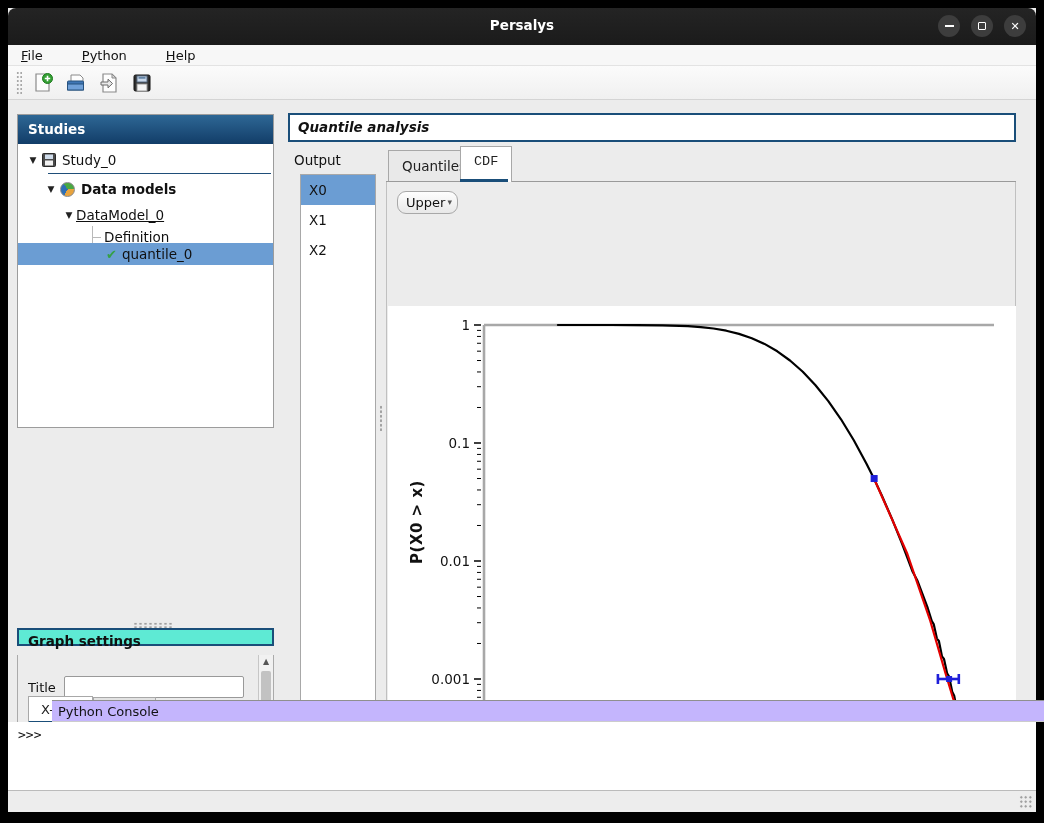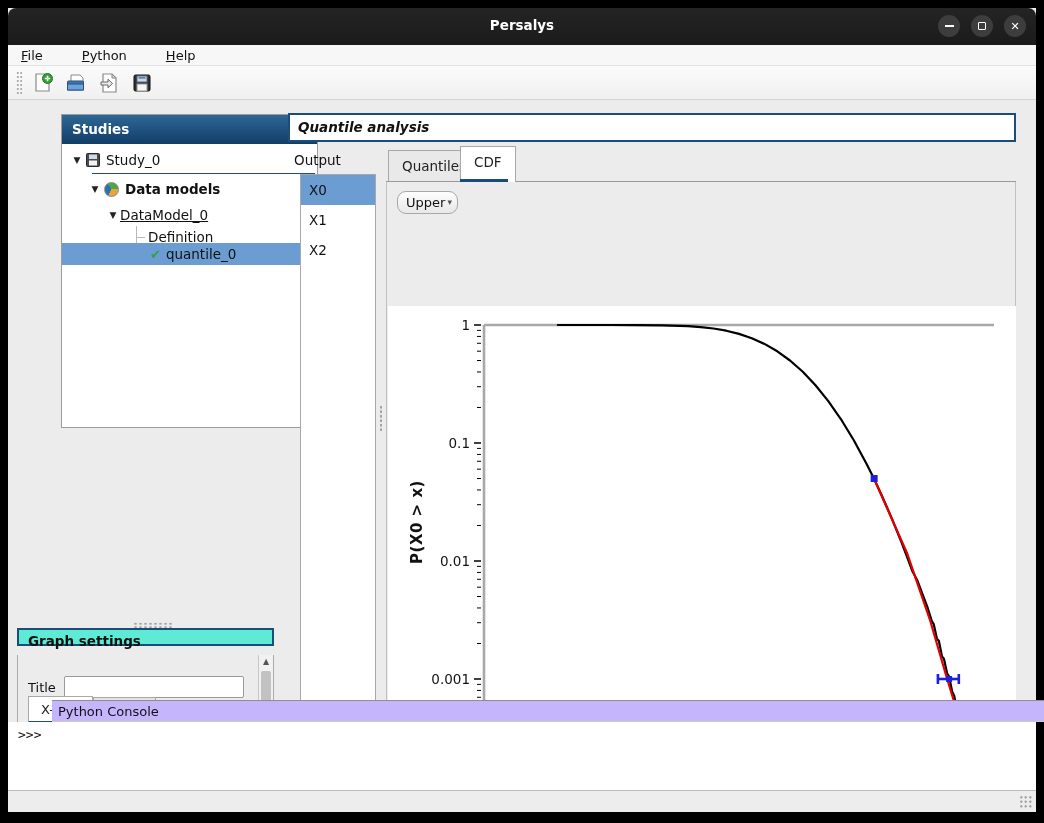--- a/index.html
+++ b/index.html
@@ -20,21 +20,21 @@
   .menubar { position:absolute; left:0; top:37px; width:1028px; height:20px; background:#f7f7f7; font-size:13px; padding-left:13px; display:flex; gap:39px; align-items:center; }
   .menu-item { display:inline-block; color:#111; }
   .menu-item::first-letter { text-decoration:underline; }
   .toolbar { position:absolute; left:0; top:57px; width:1028px; height:35px; background:linear-gradient(#fbfbfb,#f0f0f0); border-top:1px solid #e3e3e3; border-bottom:1px solid #d4d4d4; display:flex; align-items:center; }
   .tb-handle { width:6px; height:24px; margin:0 6px 0 8px; background:radial-gradient(circle,#a8a8a8 1px,transparent 1.3px); background-size:3.5px 4px; }
   .tb-btn { width:30px; height:28px; border:none; background:transparent; display:flex; align-items:center; justify-content:center; margin-right:3px; }
 
   .main { position:absolute; left:0; top:92px; width:1028px; height:600px; background:#ececec; }
 
   
-  .studies-panel { position:absolute; left:9px; top:14px; width:257px; height:314px; background:#fff; border:1px solid #9c9c9c;margin-left:44px; }
+  .studies-panel { position:absolute; left:9px; top:14px; width:257px; height:314px; background:#fff; border:1px solid #9c9c9c; }
   .studies-header { position:absolute; left:0; top:0; right:0; height:29px; background:linear-gradient(#2e6795,#123d68); color:#fff; font-weight:bold; font-size:13.5px; line-height:29px; padding-left:10px; }
   .tree { position:absolute; left:0; top:29px; right:0; bottom:0; font-size:13.5px; color:#111; }
   .trow { position:absolute; left:0; right:0; height:24px; display:flex; align-items:center; }
   .tri { font-size:9px; color:#222; width:14px; text-align:center; flex:none; }
   .tree-sep { position:absolute; left:30px; right:2px; height:1px; background:#1f4e79; }
   .icon-floppy { width:14px; height:14px; margin:0 6px 0 2px; flex:none; }
   .icon-models { width:15px; height:15px; border-radius:50%; margin:0 6px 0 2px; flex:none;
      background:conic-gradient(from 210deg,#2d6fb5 0 33%,#49a942 33% 66%,#e8a33d 66% 100%); border:1px solid #888; }
   .icon-check { color:#35a046; font-size:13px; margin:0 5px 0 2px; flex:none; }
   .lbl-bold { font-weight:bold; }
@@ -215,21 +215,21 @@
       <div class="out-label">Output</div>
       <div class="out-list">
         <div class="out-item selected">X0</div>
         <div class="out-item">X1</div>
         <div class="out-item">X2</div>
       </div>
 
       <div class="vsplit-dots"></div>
 
       <div class="tab inactive" style="left:380px;">Quantiles</div>
-      <div class="tab active" style="left:452px;">CDF</div>
+      <div class="tab active" style="left:452px;font-family:Liberation Mono, monospace;">CDF</div>
       <div class="tabbar-line"></div>
       <div class="tab-underline" style="left:452px; width:48px;"></div>
 
       <div class="pane">
         <div class="combo">
           <span>Upper</span>
           <span class="arrow">▾</span>
         </div>
         <div class="chart-wrap">
           <svg id="plot-svg" width="628" height="475" viewBox="0 0 628 475">

